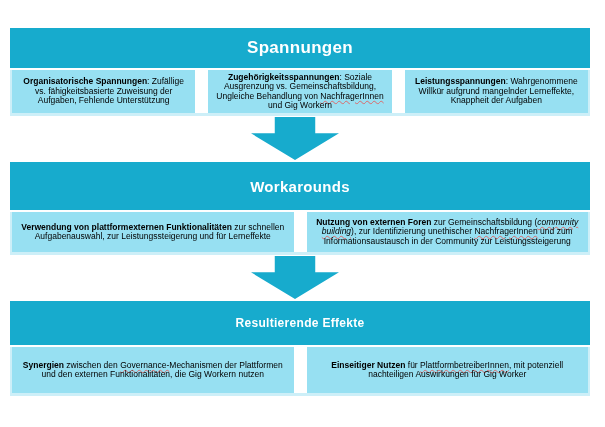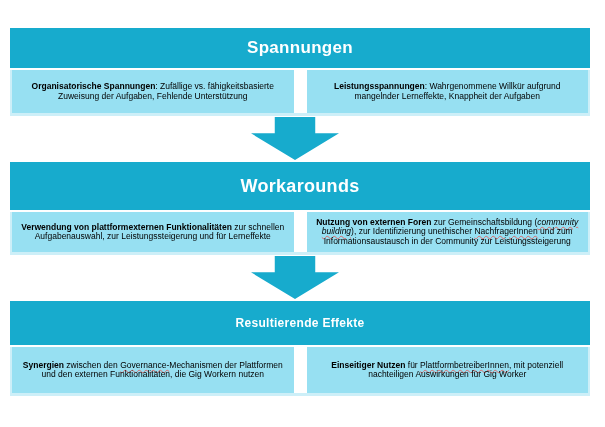--- a/index.html
+++ b/index.html
@@ -7,21 +7,21 @@
     position:relative;width:605px;height:427px;background:#fff;
     font-family:"Liberation Sans","DejaVu Sans",sans-serif;overflow:hidden;
   }
   .block{position:absolute;left:10px;width:580px;}
   .hdr{
     background:#17ABCD;color:#fff;font-weight:bold;text-align:center;
     display:flex;align-items:center;justify-content:center;
     letter-spacing:.3px;
   }
   .hdr-s1{height:40px;font-size:17px;}
-  .hdr-s2{height:48px;font-size:18px;}
+  .hdr-s2{height:48px;font-size:15px;}
   .hdr-s3{height:44px;font-size:12px;}
   .row{
     display:flex;gap:13px;margin-top:2px;
     border-left:2px solid #CDEFF8;border-right:2px solid #CDEFF8;border-bottom:3px solid #CDEFF8;
   }
   .cell{
     flex:1 1 0;background:#97E0F2;color:#000;
     font-size:8.5px;line-height:9.5px;text-align:center;
     display:flex;flex-direction:column;justify-content:center;
     padding:2px 5px;
@@ -53,20 +53,23 @@
 
   <section class="block sec1">
     <div class="hdr hdr-s1">
       <span>Spannungen</span>
     </div>
     <div class="row row-s1">
       <div class="cell">
         <span><b>Organisatorische Spannungen</b><span>: Zufällige vs. fähigkeitsbasierte Zuweisung der Aufgaben, Fehlende Unterstützung</span></span>
       </div>
       <div class="cell">
+        <span><b>Zugehörigkeitsspannungen</b><span>: Soziale Ausgrenzung vs. Gemeinschaftsbildung, Ungleiche Behandlung von </span><span class="sq">NachfragerInnen</span><span> und Gig Workern</span></span>
+      </div>
+      <div class="cell">
         <span><b>Leistungsspannungen</b><span>: Wahrgenommene Willkür aufgrund mangelnder Lerneffekte, Knappheit der Aufgaben</span></span>
       </div>
     </div>
   </section>
 
   <div class="arrow arrow1"></div>
 
   <section class="block sec2">
     <div class="hdr hdr-s2">
       <span>Workarounds</span>

